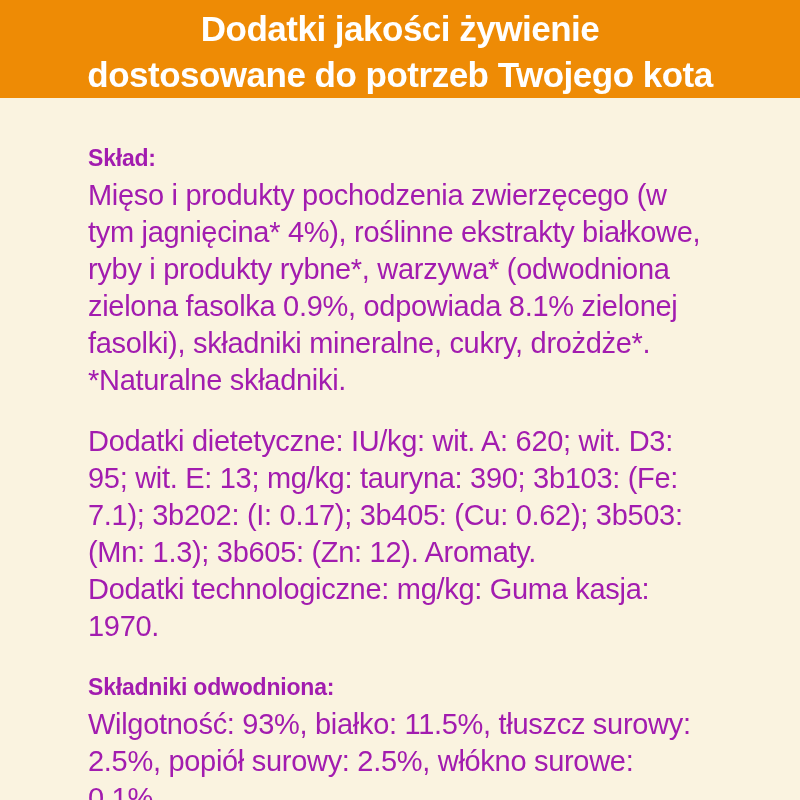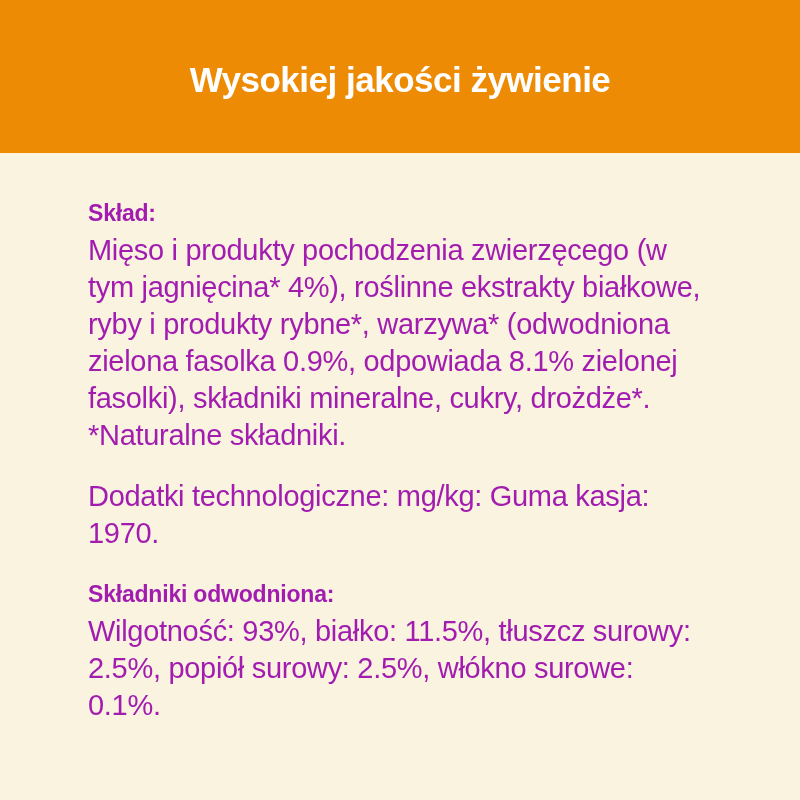--- a/index.html
+++ b/index.html
@@ -52,31 +52,33 @@
     line-height: 37px;
     letter-spacing: -0.3px;
   }
 </style>
 </head>
 <body>
 
 <div class="page">
 
   <div class="banner">
-    <div class="title-line">Wysokiej jakości żywienie</div>
+    <div class="title-line">Dodatki jakości żywienie</div>
+    <div class="title-line">dostosowane do potrzeb Twojego kota</div>
   </div>
 
   <div class="content">
 
     <div class="section">
       <div class="section-heading">Skład:</div>
       <div class="section-body">Mięso i produkty pochodzenia zwierzęcego (w tym jagnięcina* 4%), roślinne ekstrakty białkowe, ryby i produkty rybne*, warzywa* (odwodniona zielona fasolka 0.9%, odpowiada 8.1% zielonej fasolki), składniki mineralne, cukry, drożdże*. *Naturalne składniki.</div>
     </div>
 
     <div class="section">
+      <div class="section-body">Dodatki dietetyczne: IU/kg: wit. A: 620; wit. D3: 95; wit. E: 13; mg/kg: tauryna: 390; 3b103: (Fe: 7.1); 3b202: (I: 0.17); 3b405: (Cu: 0.62); 3b503: (Mn: 1.3); 3b605: (Zn: 12). Aromaty.</div>
       <div class="section-body">Dodatki technologiczne: mg/kg: Guma kasja: 1970.</div>
     </div>
 
     <div class="section">
       <div class="section-heading">Składniki odwodniona:</div>
       <div class="section-body">Wilgotność: 93%, białko: 11.5%, tłuszcz surowy: 2.5%, popiół surowy: 2.5%, włókno surowe: 0.1%.</div>
     </div>
 
   </div>
 </div>

